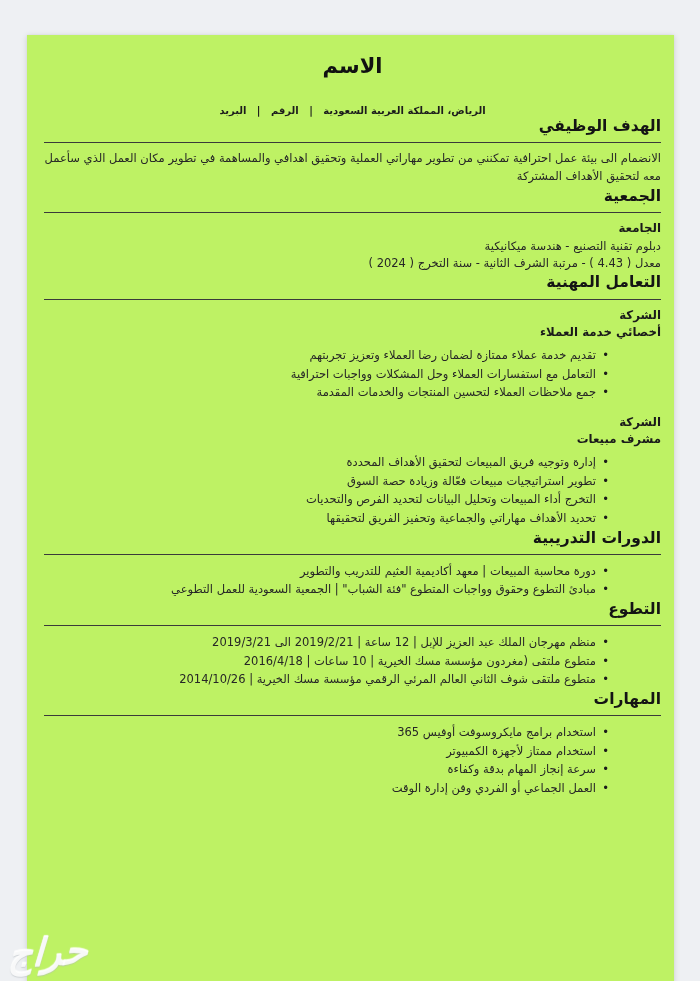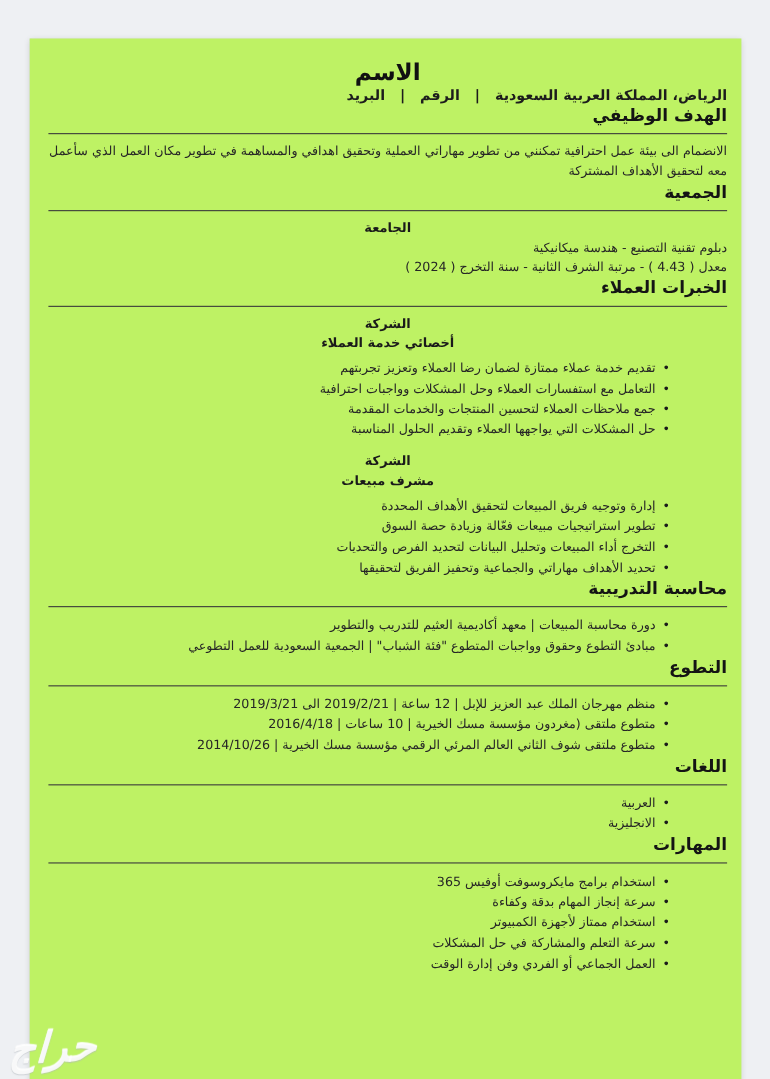--- a/index.html
+++ b/index.html
@@ -23,25 +23,25 @@
   }
   .name{
     text-align:center;
     font-size:21px;
     font-weight:bold;
     color:#111;
     margin:0;
     line-height:1.3;
   }
   .contact{
-    text-align:right;
-    font-size:13px;
+    text-align:center;
+    font-size:10px;
     font-weight:bold;
     color:#1c1c1c;
-    margin-top:0;
+    margin-top:25px;
     white-space:pre-wrap;
   }
   .section{}
   .section-title{
     font-size:15.5px;
     font-weight:bold;
     color:#141414;
     margin:0 0 7px 0;
     padding-bottom:6px;
     border-bottom:1.5px solid #3a3a3a;
@@ -50,21 +50,20 @@
   .body-text{
     font-size:11.5px;
     line-height:1.55;
     color:#262626;
   }
   .bold-line{
     font-size:11.8px;
     font-weight:bold;
     color:#1a1a1a;
     line-height:1.5;
-    text-align:center;
   }
   .plain-line{
     font-size:11.5px;
     color:#262626;
     line-height:1.5;
   }
   ul.bullets{
     list-style:none;
     margin:4px 0 0 0;
     padding:0 52px 0 0;
@@ -115,77 +114,68 @@
   </div>
 
   <div class="section">
     <h2 class="section-title">الجمعية</h2>
     <div class="bold-line">الجامعة</div>
     <div class="plain-line">دبلوم تقنية التصنيع - هندسة ميكانيكية</div>
     <div class="plain-line">معدل ( 4.43 ) - مرتبة الشرف الثانية - سنة التخرج ( 2024 )</div>
   </div>
 
   <div class="section">
-    <h2 class="section-title">الخبرات العملاء</h2>
+    <h2 class="section-title">التعامل المهنية</h2>
 
     <div class="job">
       <div class="bold-line">الشركة</div>
       <div class="bold-line">أخصائي خدمة العملاء</div>
       <ul class="bullets">
         <li>تقديم خدمة عملاء ممتازة لضمان رضا العملاء وتعزيز تجربتهم</li>
         <li>التعامل مع استفسارات العملاء وحل المشكلات وواجبات احترافية</li>
         <li>جمع ملاحظات العملاء لتحسين المنتجات والخدمات المقدمة</li>
-        <li>حل المشكلات التي يواجهها العملاء وتقديم الحلول المناسبة</li>
       </ul>
     </div>
 
     <div class="job">
       <div class="bold-line">الشركة</div>
       <div class="bold-line">مشرف مبيعات</div>
       <ul class="bullets">
         <li>إدارة وتوجيه فريق المبيعات لتحقيق الأهداف المحددة</li>
         <li>تطوير استراتيجيات مبيعات فعّالة وزيادة حصة السوق</li>
         <li>التخرج أداء المبيعات وتحليل البيانات لتحديد الفرص والتحديات</li>
         <li>تحديد الأهداف مهاراتي والجماعية وتحفيز الفريق لتحقيقها</li>
       </ul>
     </div>
   </div>
 
   <div class="section">
-    <h2 class="section-title">محاسبة التدريبية</h2>
+    <h2 class="section-title">الدورات التدريبية</h2>
     <ul class="bullets">
       <li>دورة محاسبة المبيعات | معهد أكاديمية العثيم للتدريب والتطوير</li>
       <li>مبادئ التطوع وحقوق وواجبات المتطوع "فئة الشباب" | الجمعية السعودية للعمل التطوعي</li>
     </ul>
   </div>
 
   <div class="section">
     <h2 class="section-title">التطوع</h2>
     <ul class="bullets">
       <li>منظم مهرجان الملك عبد العزيز للإبل | 12 ساعة | 2019/2/21 الى 2019/3/21</li>
       <li>متطوع ملتقى (مغردون مؤسسة مسك الخيرية | 10 ساعات | 2016/4/18</li>
       <li>متطوع ملتقى شوف الثاني العالم المرئي الرقمي مؤسسة مسك الخيرية | 2014/10/26</li>
     </ul>
   </div>
 
-  <div class="section">
-    <h2 class="section-title">اللغات</h2>
-    <ul class="bullets">
-      <li>العربية</li>
-      <li>الانجليزية</li>
-    </ul>
-  </div>
 
   <div class="section">
     <h2 class="section-title">المهارات</h2>
     <ul class="bullets">
       <li>استخدام برامج مايكروسوفت أوفيس 365</li>
+      <li>استخدام ممتاز لأجهزة الكمبيوتر</li>
       <li>سرعة إنجاز المهام بدقة وكفاءة</li>
-      <li>استخدام ممتاز لأجهزة الكمبيوتر</li>
-      <li>سرعة التعلم والمشاركة في حل المشكلات</li>
       <li>العمل الجماعي أو الفردي وفن إدارة الوقت</li>
 
     </ul>
   </div>
 
 </div>
 
 <div class="watermark">حراج</div>
 
 </body></html>

